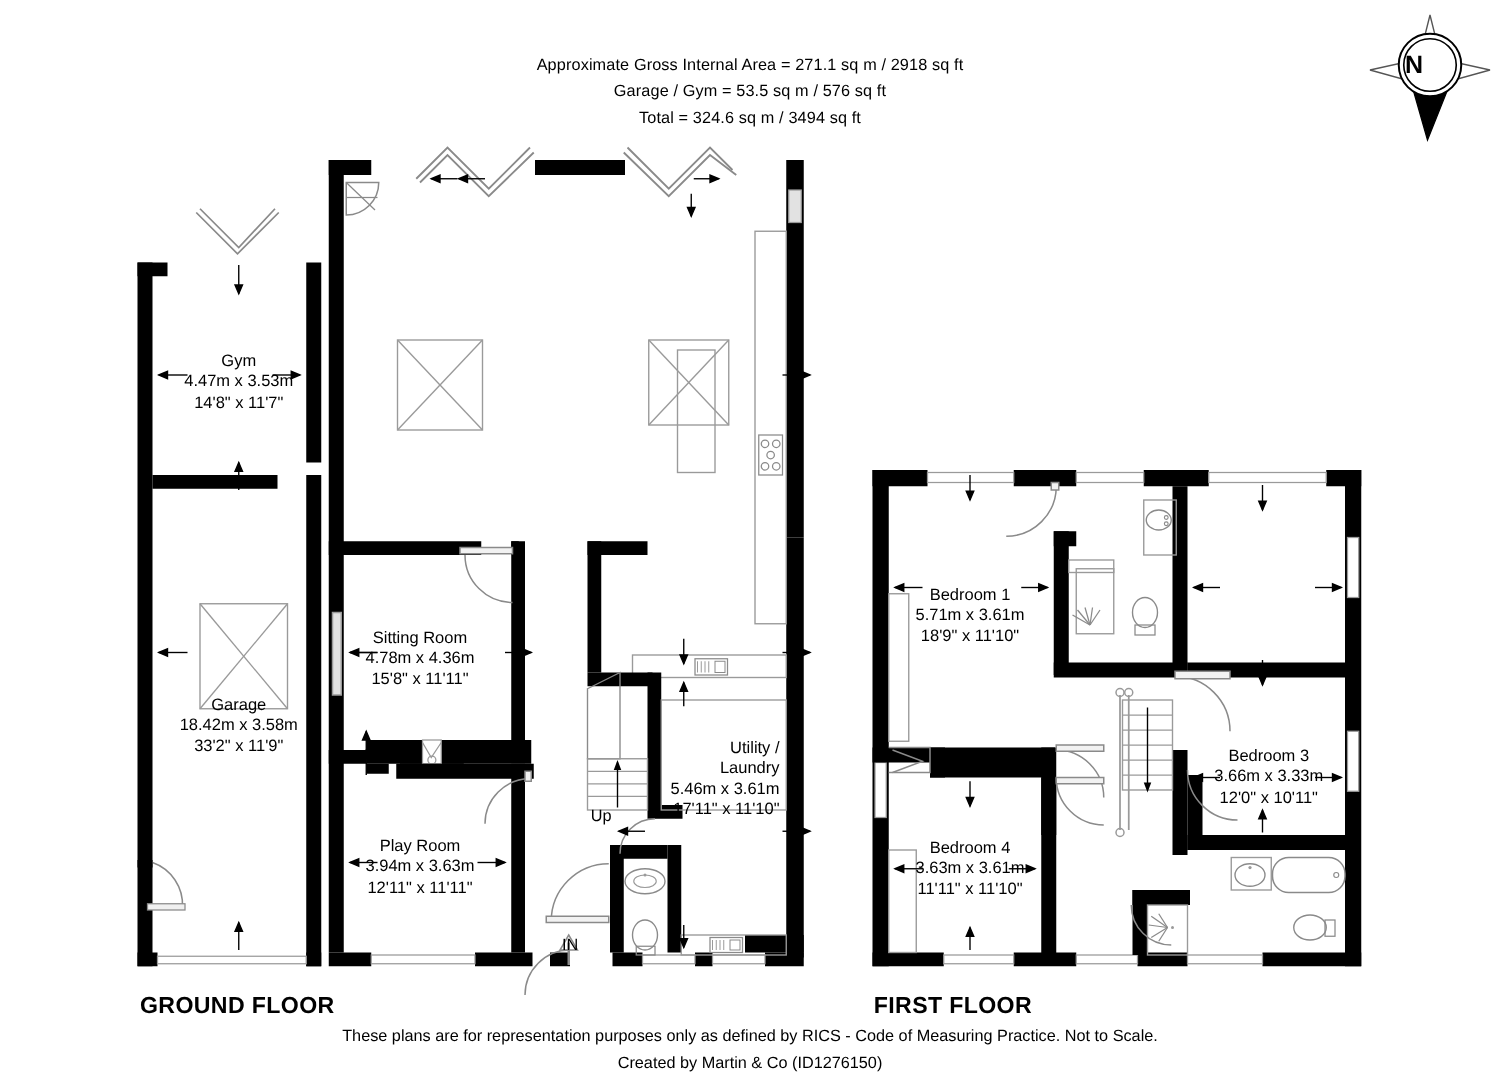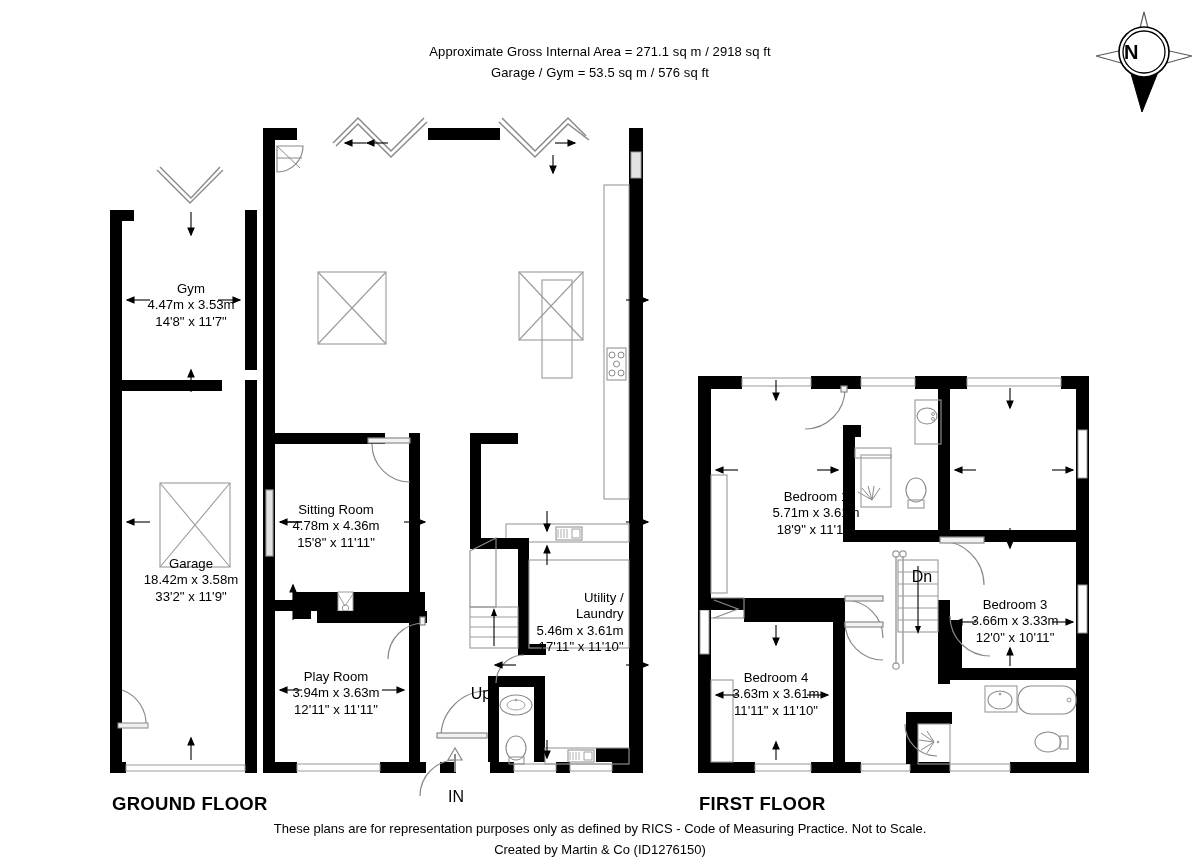--- a/index.html
+++ b/index.html
@@ -51,42 +51,42 @@
     font-size: 13.2px;
     line-height: 16.3px;
     white-space: nowrap;
     transform: translateX(-50%);
   }
   .roomlabel .rn { }
   .roomlabel .rd { }
 
   .minilabel {
     position: absolute;
-    font-size: 16px;
+    font-size: 13px;
     white-space: nowrap;
     transform: translateX(-50%);
-    margin-top: 40px;
   }
 
   .compass-n {
     position: absolute;
     left: 1124px; top: 41px;
     font-size: 20px;
     font-weight: bold;
     font-family: "Liberation Sans", sans-serif;
   }
 </style>
 </head>
 <body>
 
 <div id="plan-root">
 
   <div class="hdr">
     <div>Approximate Gross Internal Area = 271.1 sq m / 2918 sq ft</div>
     <div>Garage / Gym = 53.5 sq m / 576 sq ft</div>
+    <div>Total = 324.6 sq m / 3494 sq ft</div>
   </div>
 
   <svg class="planlayer" viewBox="0 0 1200 867">
     <defs>
       <g id="arrowpairH"></g>
     </defs>
 
     <g>
 
       <g>
@@ -563,21 +563,21 @@
     <div class="rd">12'11" x 11'11"</div>
   </div>
 
   <div class="roomlabel" style="left:580px; top:590px;text-align:right;">
     <div class="rn">Utility /</div>
     <div class="rn">Laundry</div>
     <div class="rd">5.46m x 3.61m</div>
     <div class="rd">17'11" x 11'10"</div>
   </div>
 
-  <div class="roomlabel" style="left:776px; top:489px;margin-left:40px;">
+  <div class="roomlabel" style="left:776px; top:468px;">
     <div class="rn">Bedroom 1</div>
     <div class="rd">5.71m x 3.61m</div>
     <div class="rd">18'9" x 11'10"</div>
   </div>
 
 
   <div class="roomlabel" style="left:1015px; top:597px;">
     <div class="rn">Bedroom 3</div>
     <div class="rd">3.66m x 3.33m</div>
     <div class="rd">12'0" x 10'11"</div>

